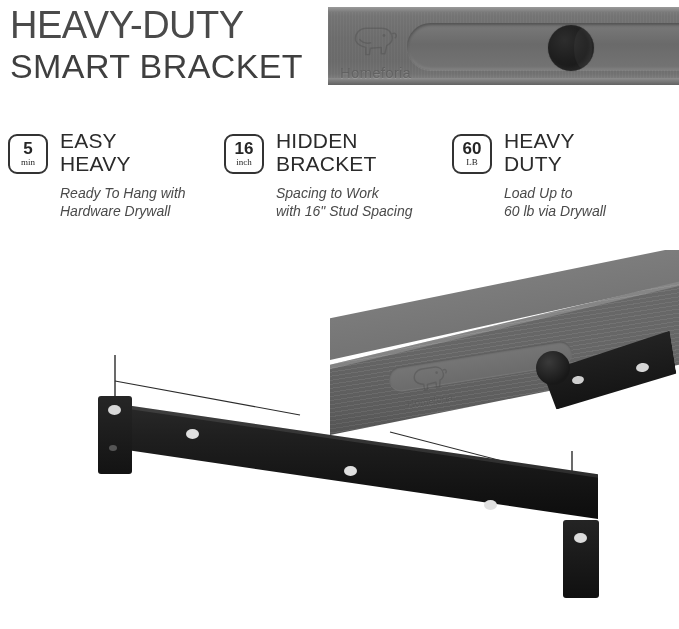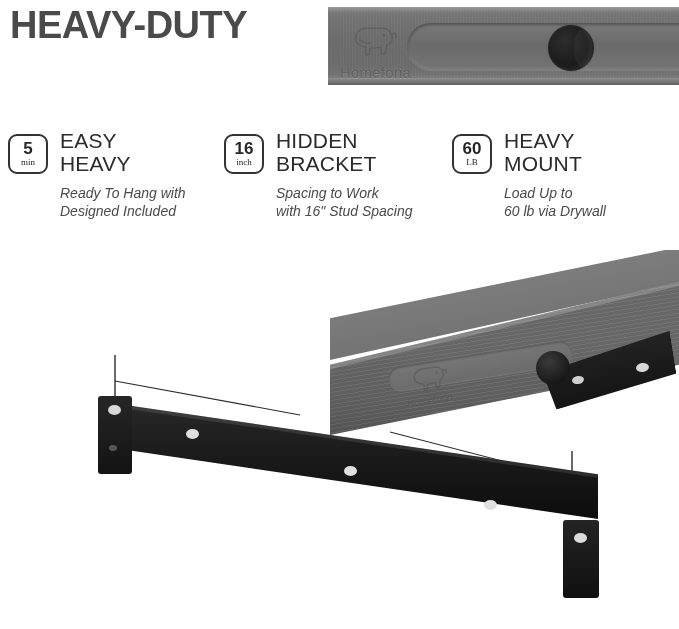--- a/index.html
+++ b/index.html
@@ -10,21 +10,21 @@
     overflow:hidden;
     position:relative;
   }
   .stage{position:absolute;inset:0;width:679px;height:629px;}
 
   
   .headline{
     position:absolute;left:10px;top:4px;width:320px;
   }
   .headline .l1{
-    font-size:38px;font-weight:bold;letter-spacing:-0.5px;
+    font-size:38px;font-weight:normal;letter-spacing:-0.5px;
     color:#4a4a4a;line-height:42px;white-space:nowrap;
   }
   .headline .l2{
     font-size:34px;font-weight:normal;letter-spacing:0.4px;
     color:#3f3f3f;line-height:40px;white-space:nowrap;
   }
 
   
   .topshelf{
     position:absolute;left:328px;top:7px;width:351px;height:78px;
@@ -220,20 +220,21 @@
   .bolt.b2{left:344px;top:228px;}
   .bolt.b3{left:484px;top:262px;}
 </style>
 </head>
 <body>
 
 <div class="stage">
 
   <div class="headline">
     <div class="l1">HEAVY-DUTY</div>
+    <div class="l2">SMART BRACKET</div>
   </div>
 
   <div class="topshelf">
     <div class="grain"></div>
     <div class="toplip"></div>
     <div class="groove"></div>
     <div class="hole"></div>
     <div class="botlip"></div>
     <div class="brand-emboss">
       <svg viewBox="0 0 60 44" width="60" height="40">
@@ -256,21 +257,21 @@
       <div class="chip">
         <div class="big">5</div>
         <div class="small">min</div>
       </div>
       <div class="ftitle">
         <div>EASY</div>
         <div>HEAVY</div>
       </div>
       <div class="fdesc">
         <div>Ready To Hang with</div>
-        <div>Designed Included</div>
+        <div>Hardware Drywall</div>
       </div>
     </div>
 
     <div class="feat f2">
       <div class="chip">
         <div class="big">16</div>
         <div class="small">inch</div>
       </div>
       <div class="ftitle">
         <div>HIDDEN</div>
@@ -282,21 +283,21 @@
       </div>
     </div>
 
     <div class="feat f3">
       <div class="chip">
         <div class="big">60</div>
         <div class="small">LB</div>
       </div>
       <div class="ftitle">
         <div>HEAVY</div>
-        <div>MOUNT</div>
+        <div>DUTY</div>
       </div>
       <div class="fdesc">
         <div>Load Up to</div>
         <div>60 lb via Drywall</div>
       </div>
     </div>
 
   </div>
 
   <div class="photo">

